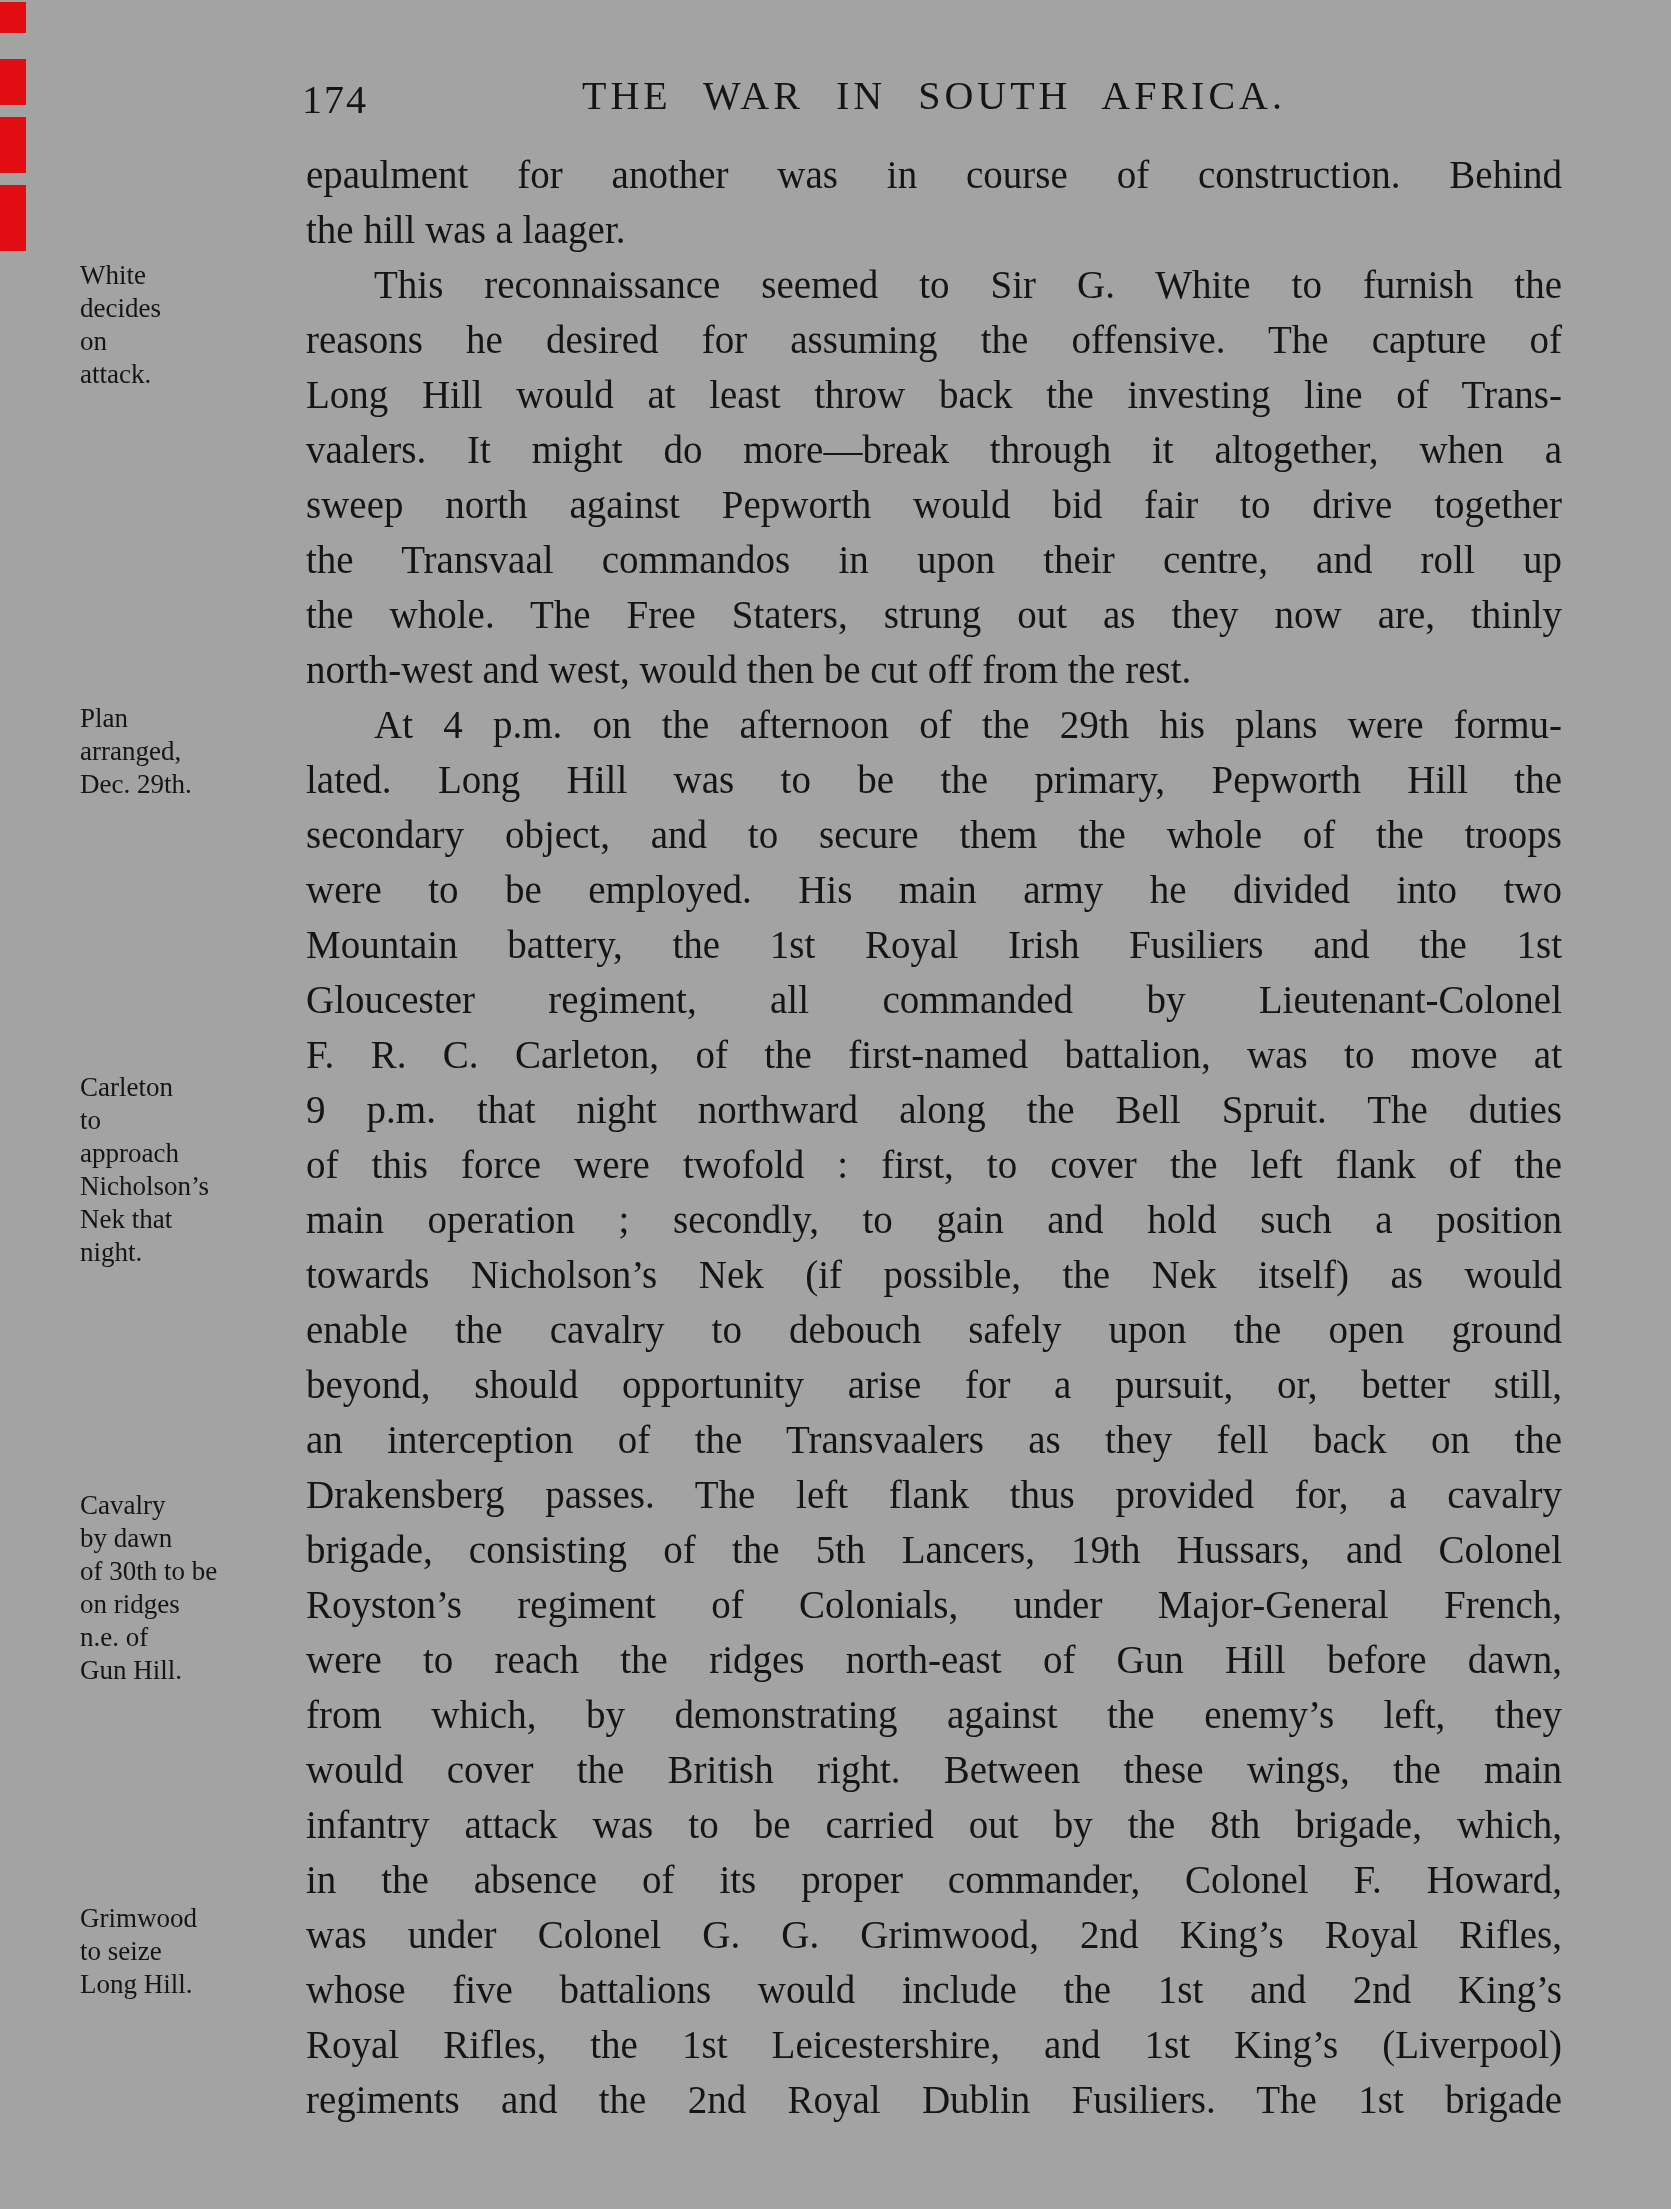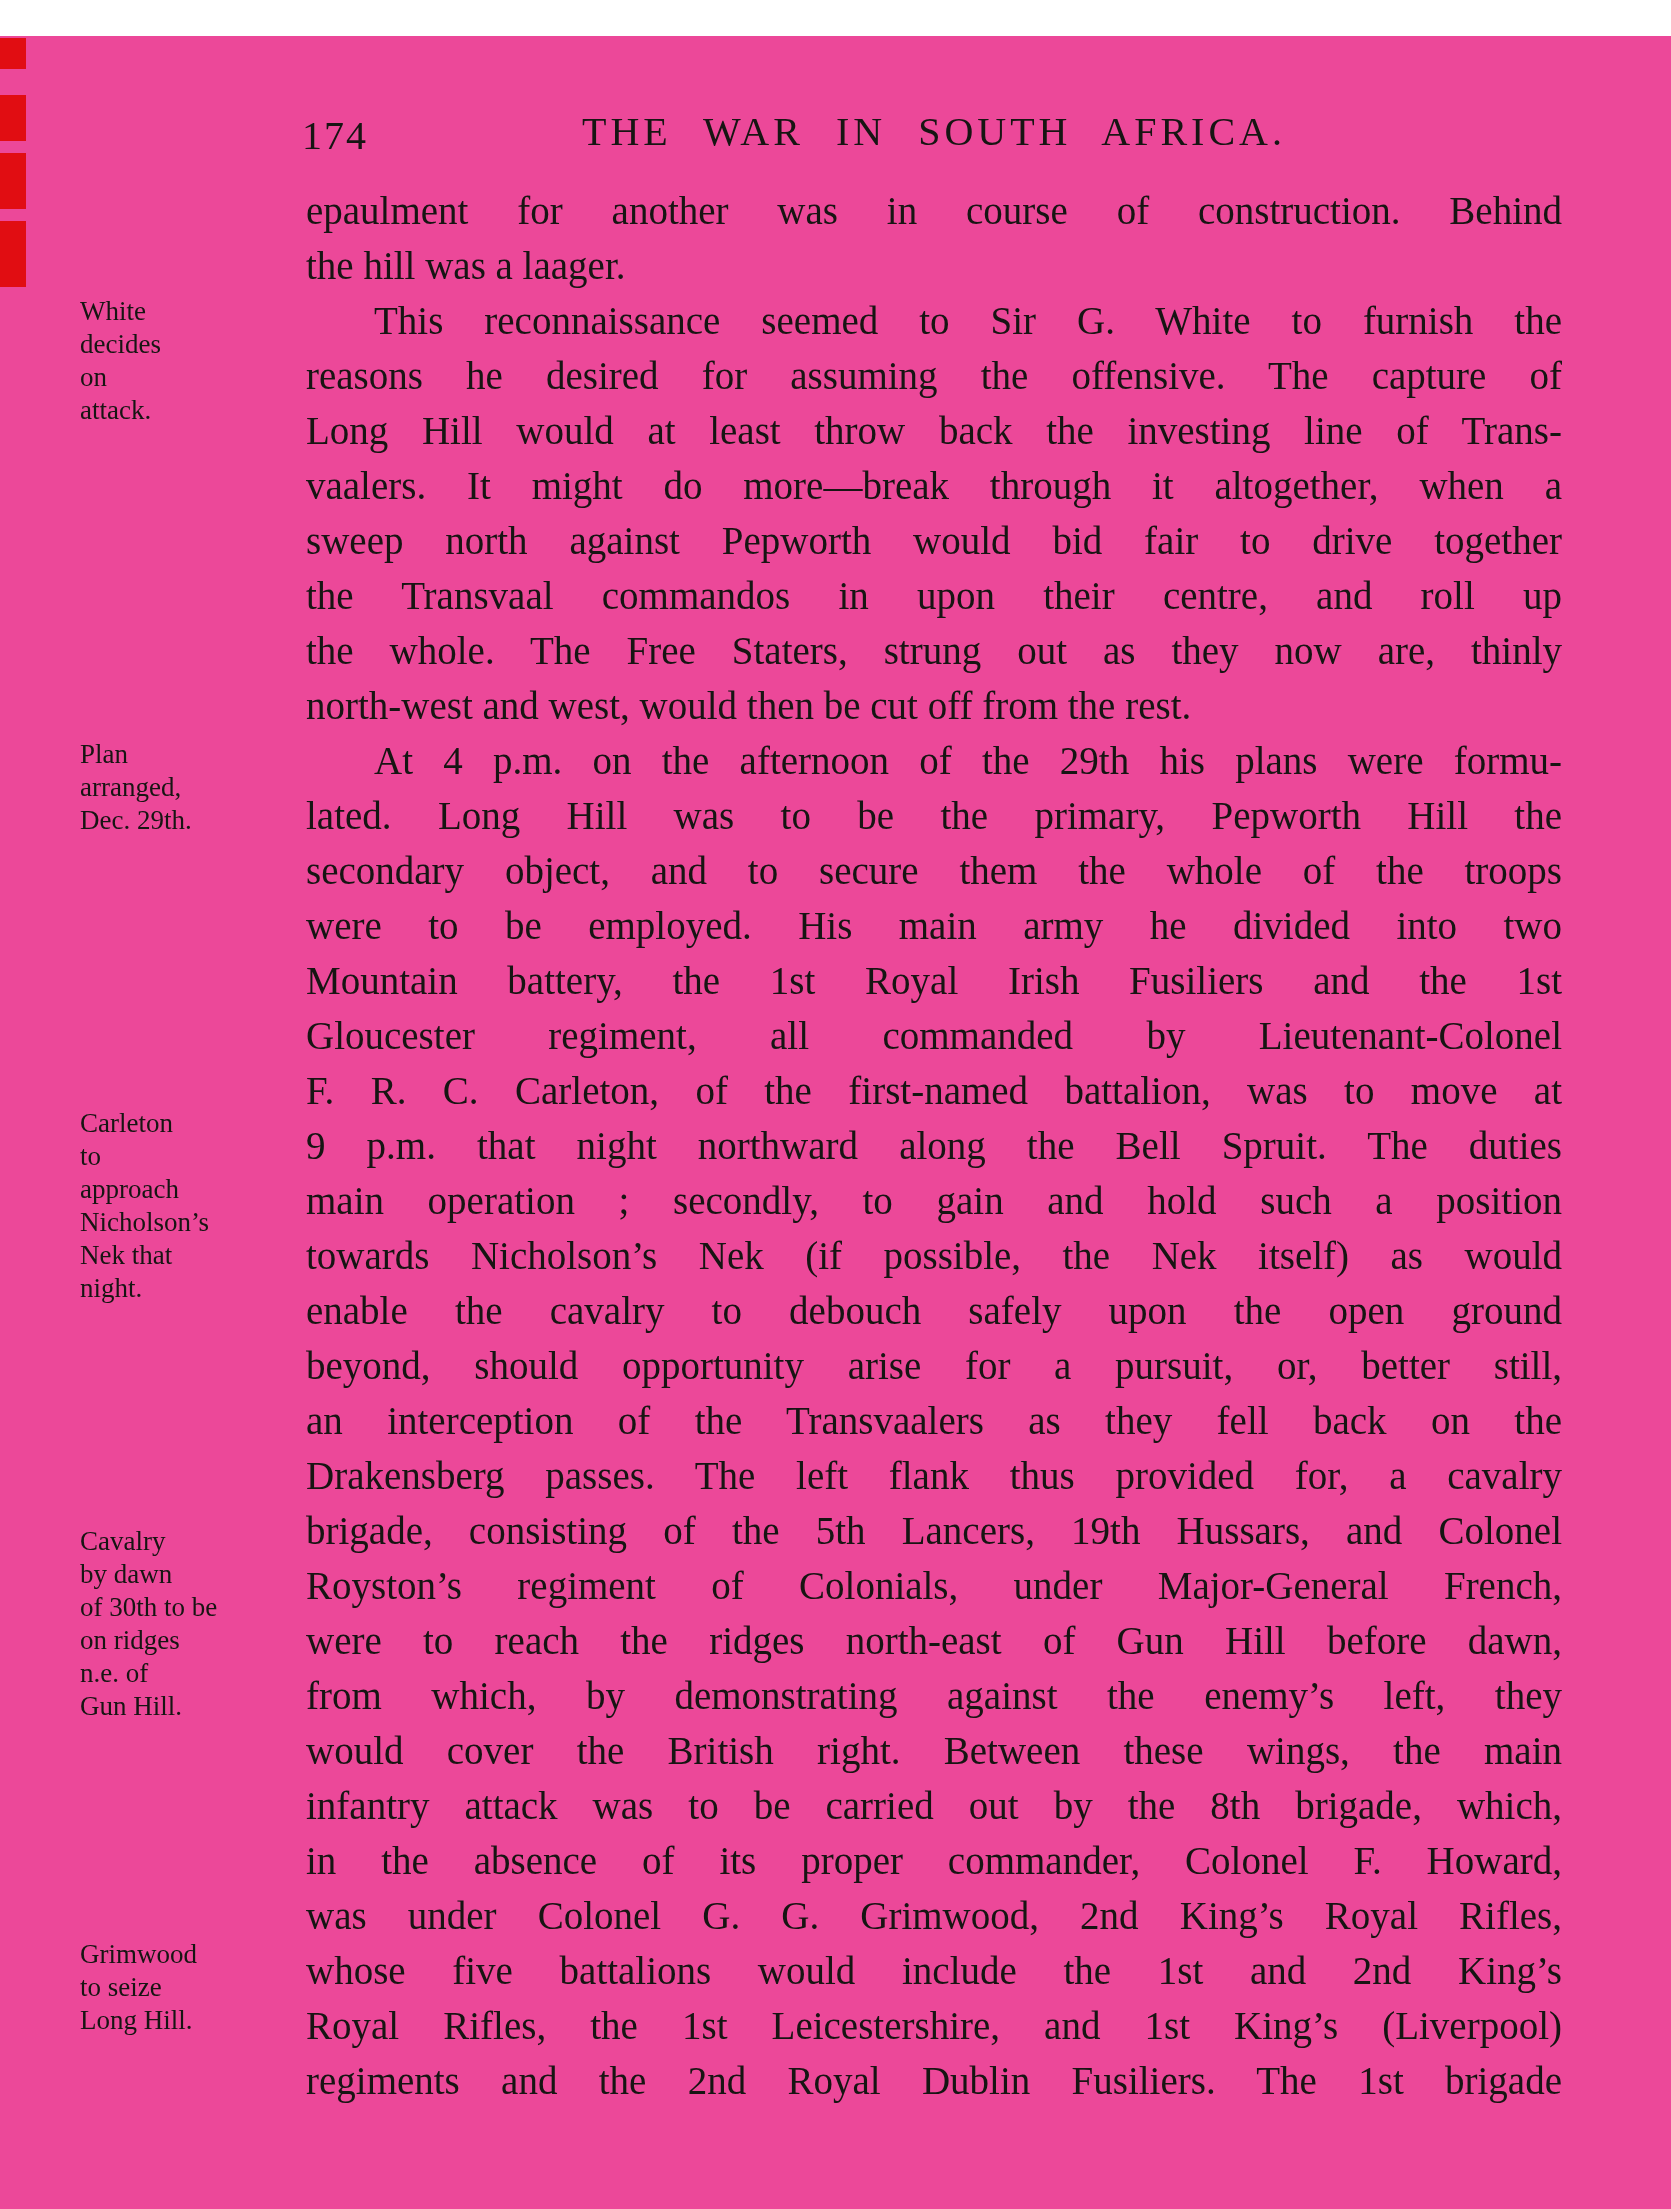--- a/index.html
+++ b/index.html
@@ -3,21 +3,21 @@
 <meta charset="utf-8">
 <style>
   html,body{margin:0;padding:0;}
   body{
     width:1672px;height:2210px;position:relative;
     background:#ffffff;
     font-family:"Liberation Serif", serif;
     color:#171513;
     -webkit-font-smoothing:antialiased;
   }
-  .page{position:absolute;inset:0;background:#ec4899;overflow:hidden;margin-top:36px;}
+  .page{position:absolute;inset:0;background:#a3a3a3;overflow:hidden;}
 
   
   .scan-mark{position:absolute;left:0;width:26px;}
   .scan-mark:nth-of-type(1){top:2px;height:31px;}
   .scan-mark:nth-of-type(2){top:59px;height:46px;}
   .scan-mark:nth-of-type(3){top:117px;height:56px;}
   .scan-mark:nth-of-type(4){top:185px;height:66px;}
 
   
   .page-number{
@@ -134,20 +134,21 @@
 
 
       <div class="line">Mountain battery, the 1st Royal Irish Fusiliers and the 1st</div>
 
       <div class="line">Gloucester regiment, all commanded by Lieutenant-Colonel</div>
 
       <div class="line">F. R. C. Carleton, of the first-named battalion, was to move at</div>
 
       <div class="line">9 p.m. that night northward along the Bell Spruit.  The duties</div>
 
+      <div class="line">of this force were twofold :  first, to cover the left flank of the</div>
 
       <div class="line">main operation ;  secondly, to gain and hold such a position</div>
 
       <div class="line">towards Nicholson’s Nek (if possible, the Nek itself) as would</div>
 
       <div class="line">enable the cavalry to debouch safely upon the open ground</div>
 
       <div class="line">beyond, should opportunity arise for a pursuit, or, better still,</div>
 
       <div class="line">an interception of the Transvaalers as they fell back on the</div>

